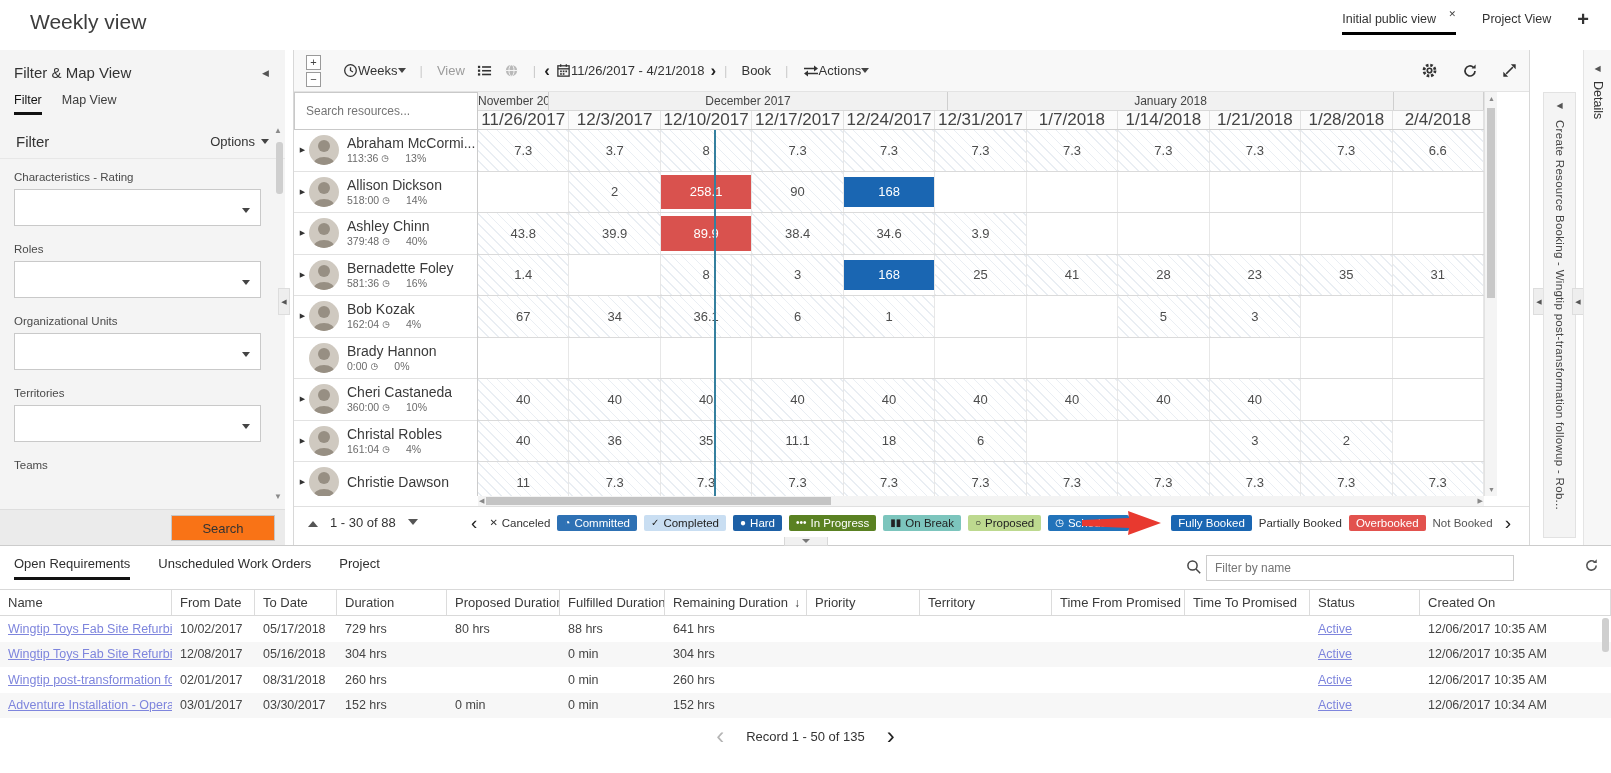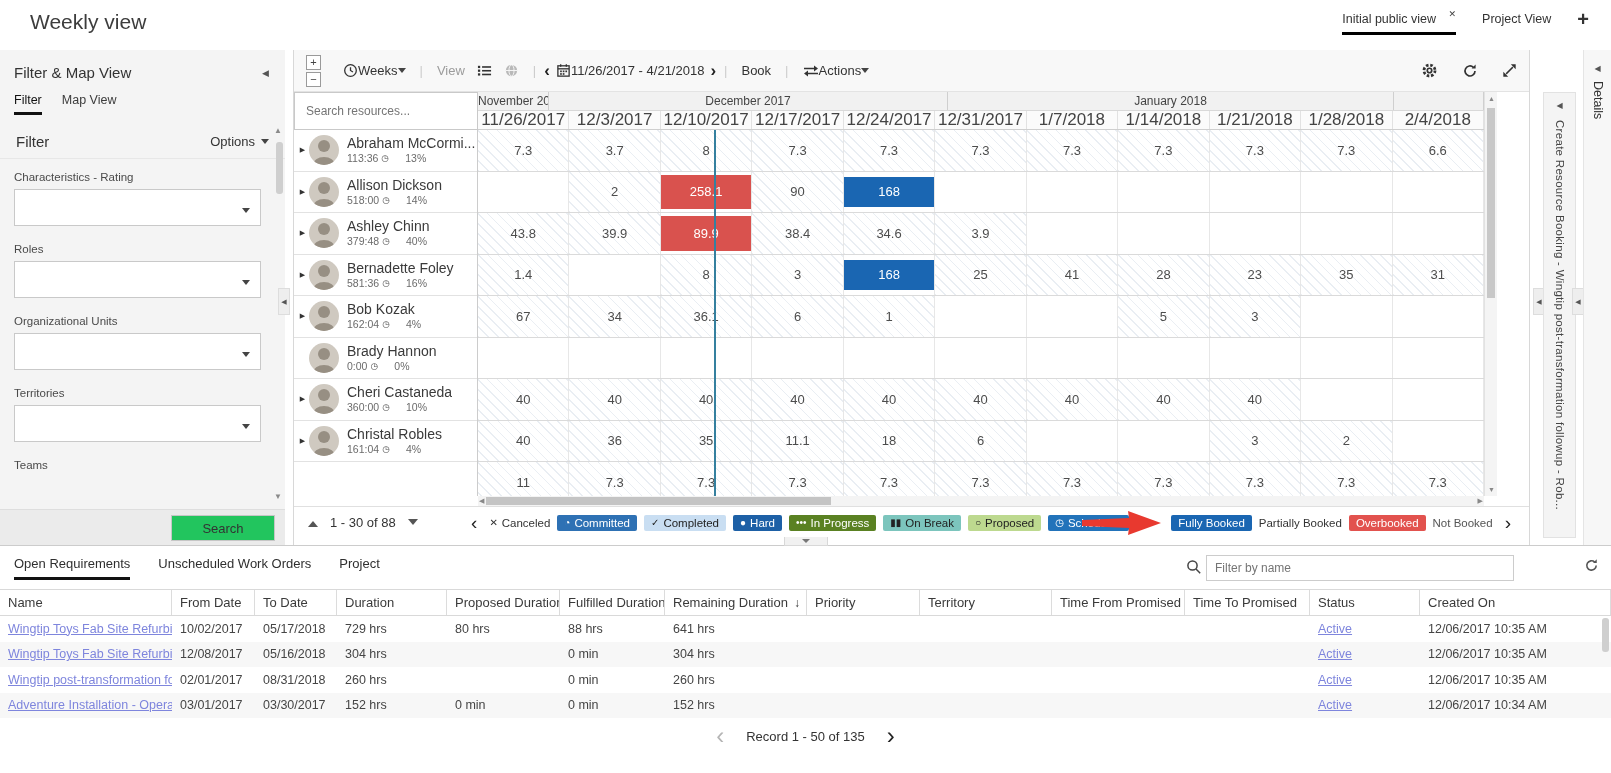--- a/index.html
+++ b/index.html
@@ -29,21 +29,21 @@
   .caret{width:0;height:0;border:4px solid transparent;border-top:5px solid #444;display:inline-block;margin-top:4px;}
   .sb-fields{padding:12px 24px 0 14px;}
   .sb-field{margin-bottom:17px;}
   .sb-field-label{font-size:11.5px;color:#4a4a4a;margin-bottom:6px;}
   .sb-select{height:37px;background:#fff;border:1px solid #c9c9c9;position:relative;cursor:pointer;}
   .sb-select .caret{position:absolute;right:10px;top:14px;}
   .sb-scroll-up{position:absolute;right:3px;top:76px;font-size:8px;color:#8a8a8a;}
   .sb-scroll-dn{position:absolute;right:3px;bottom:44px;font-size:8px;color:#8a8a8a;}
   .sb-scroll-thumb{position:absolute;right:2px;top:92px;width:7px;height:52px;background:#cfcfcf;border-radius:3px;}
   .sb-foot{position:absolute;left:0;right:0;bottom:0;height:36px;background:#ebebeb;border-top:1px solid #dedede;}
-  .sb-search-btn{position:absolute;right:10px;top:5px;width:104px;height:26px;background:#22c55e;border:1px solid #c6c6c6;
+  .sb-search-btn{position:absolute;right:10px;top:5px;width:104px;height:26px;background:#f97316;border:1px solid #c6c6c6;
                  font-size:13px;color:#333;display:flex;align-items:center;justify-content:center;cursor:pointer;}
   .side-handle{position:absolute;width:12px;height:27px;background:#eee;border:1px solid #ddd;display:flex;align-items:center;justify-content:center;font-size:7px;color:#555;cursor:pointer;}
 
   
   .scheduler{position:absolute;left:293px;top:50px;width:1237px;height:495px;background:#fff;border-left:1px solid #d8d8d8;border-right:1px solid #d8d8d8;}
   .s-toolbar{position:absolute;left:0;top:0;right:0;height:42px;background:#f8f8f8;border-bottom:1px solid #e3e3e3;
              display:flex;align-items:center;padding:0 12px;font-size:13px;color:#333;}
   .zoom-stack{display:flex;flex-direction:column;gap:2px;margin-right:16px;}
   .zoombox{width:15px;height:15px;border:1px solid #9a9a9a;background:#fff;font-size:11px;line-height:12px;text-align:center;color:#444;cursor:pointer;}
   .tb-item{display:flex;align-items:center;margin:0 6px;white-space:nowrap;cursor:pointer;}
@@ -383,20 +383,27 @@
             <span class="avatar"></span>
             <div class="res-info">
               <div class="res-name">Christal Robles</div>
               <div class="res-meta">
                 <span>161:04</span>
                 <span class="res-clock">◷</span>
                 <span class="res-pct">4%</span>
               </div>
             </div>
           </div>
+          <div class="res-row">
+            <span class="res-exp">▶</span>
+            <span class="avatar"></span>
+            <div class="res-info">
+              <div class="res-name">Christie Dawson</div>
+            </div>
+          </div>
         </div>
 
       <div class="grid-col">
         <div class="g-months" id="g-months">
             <div class="g-month" style="width: 71px;">November 20</div>
             <div class="g-month" style="width: 399px;">December 2017</div>
             <div class="g-month" style="width: 446px;">January 2018</div>
             <div class="g-month" style="width: 90px;"></div>
           </div>
         <div class="g-dates" id="g-dates">

